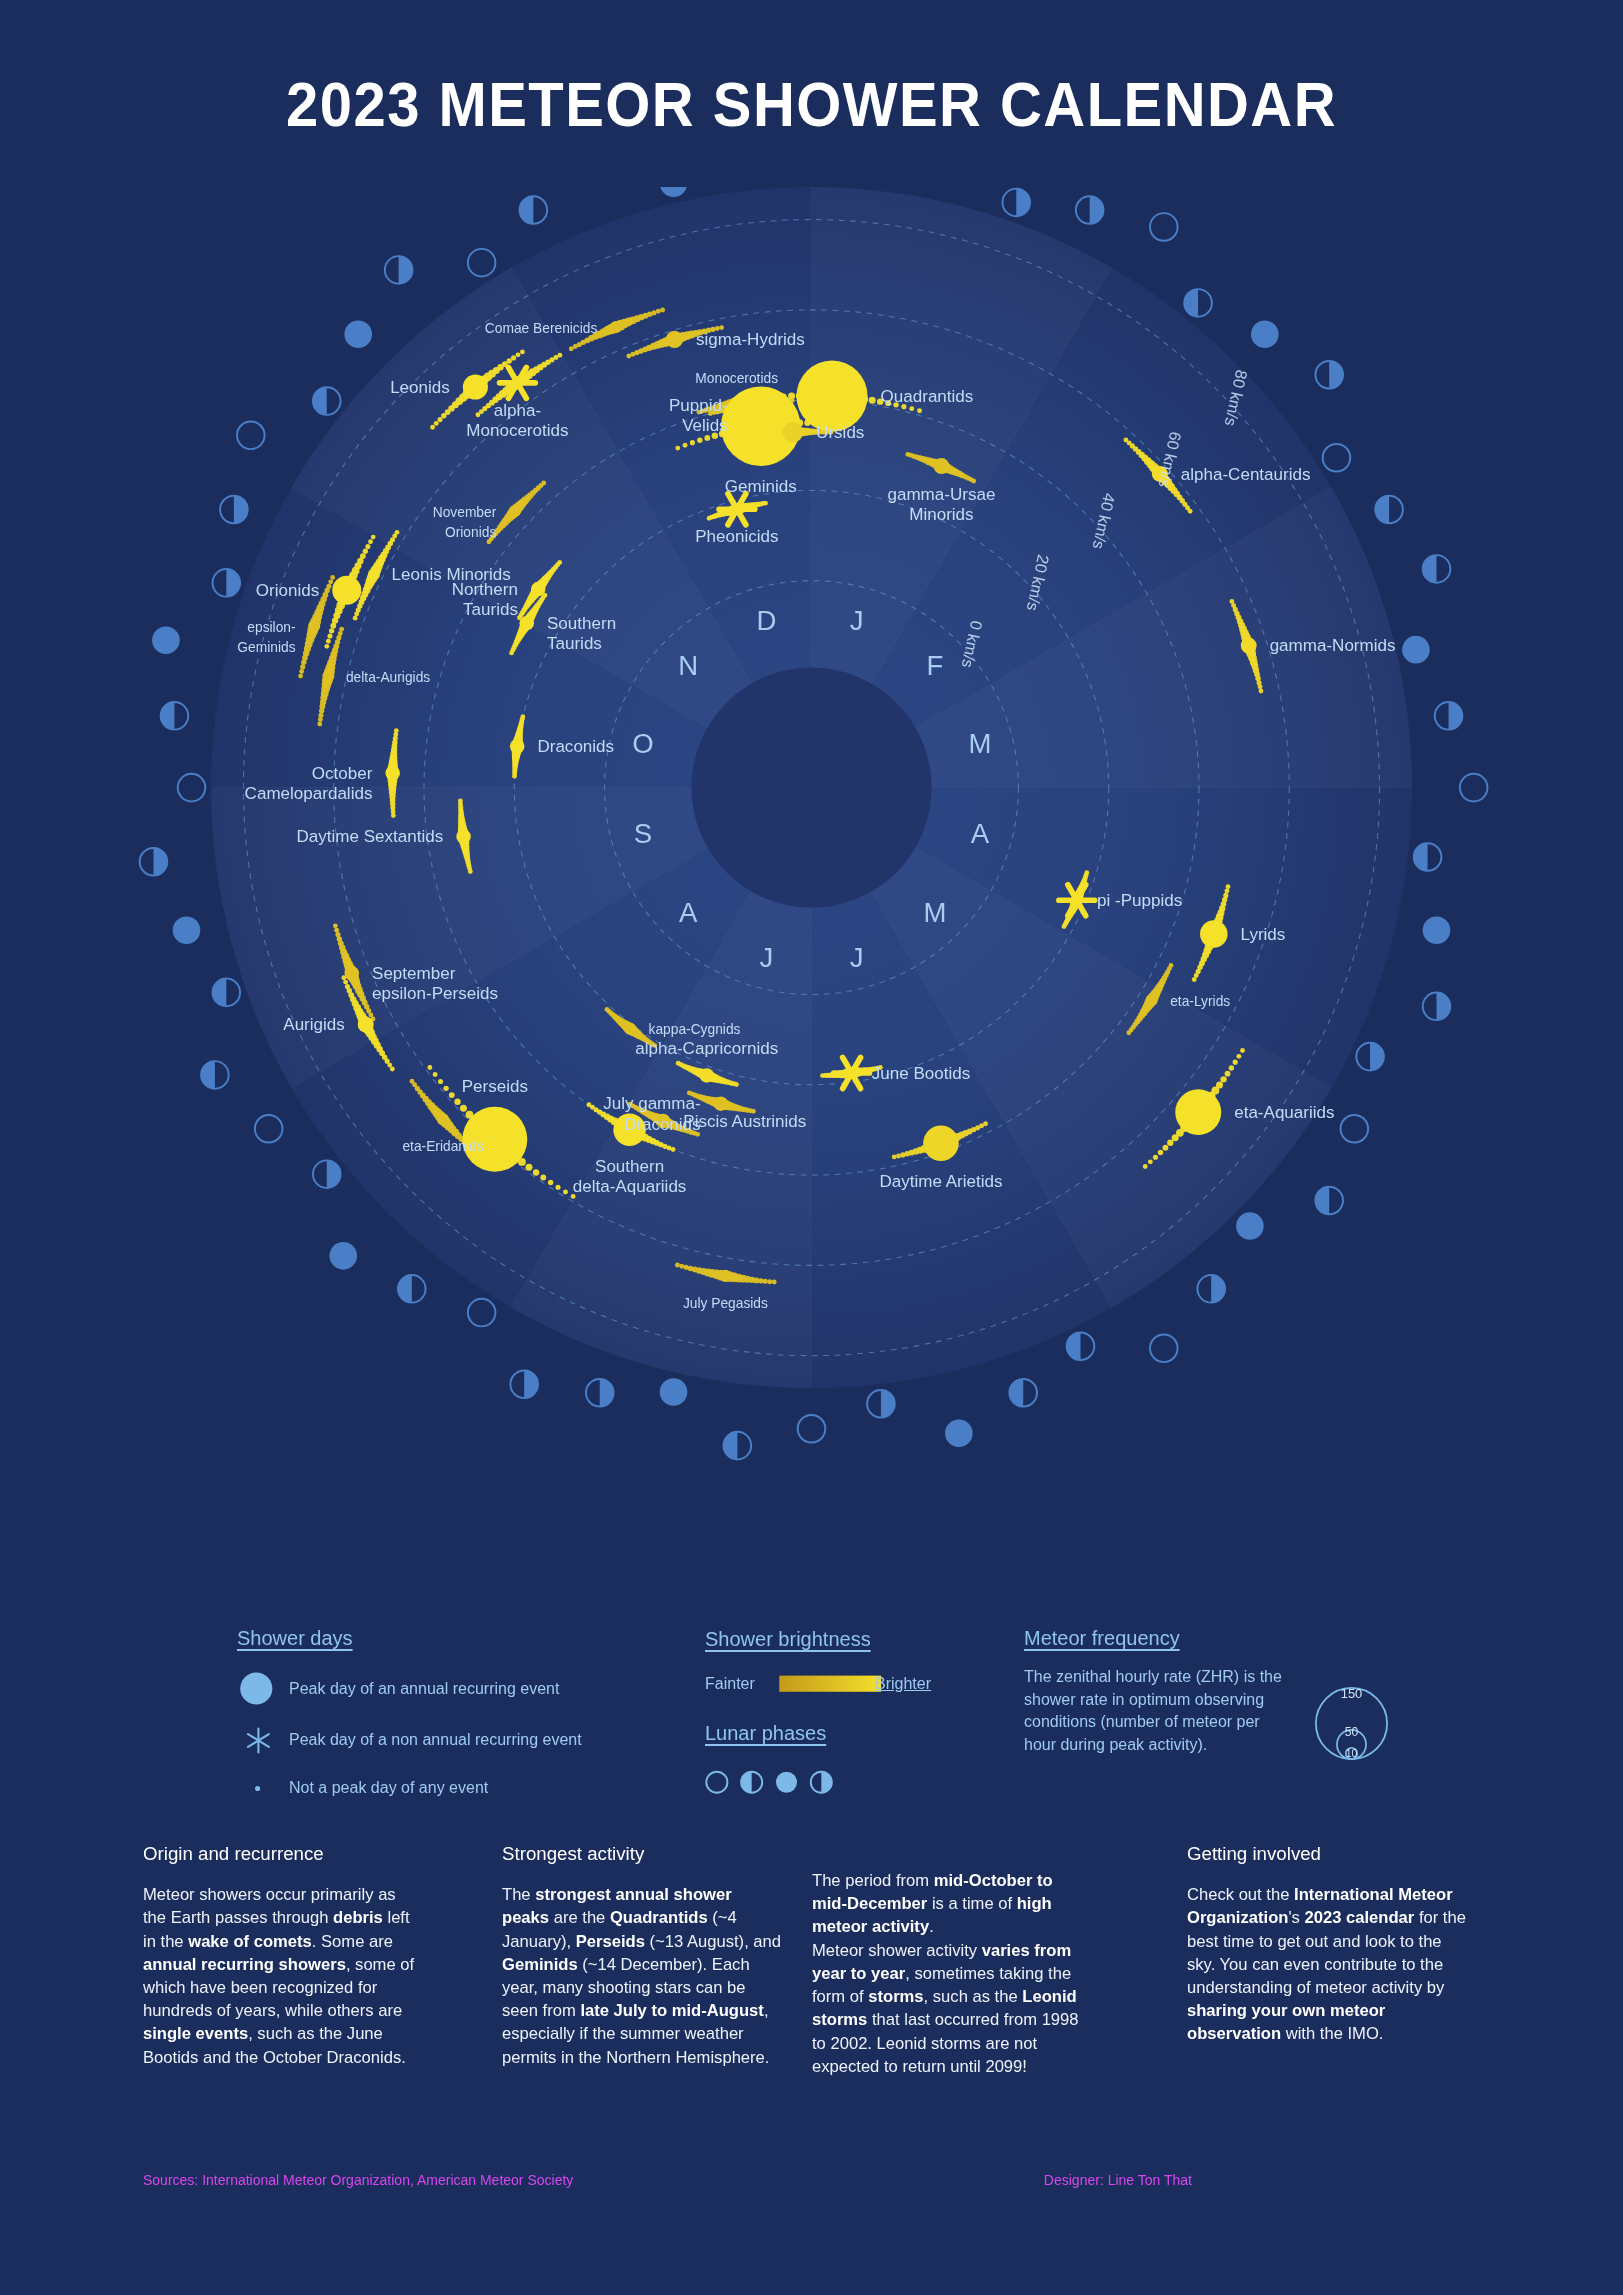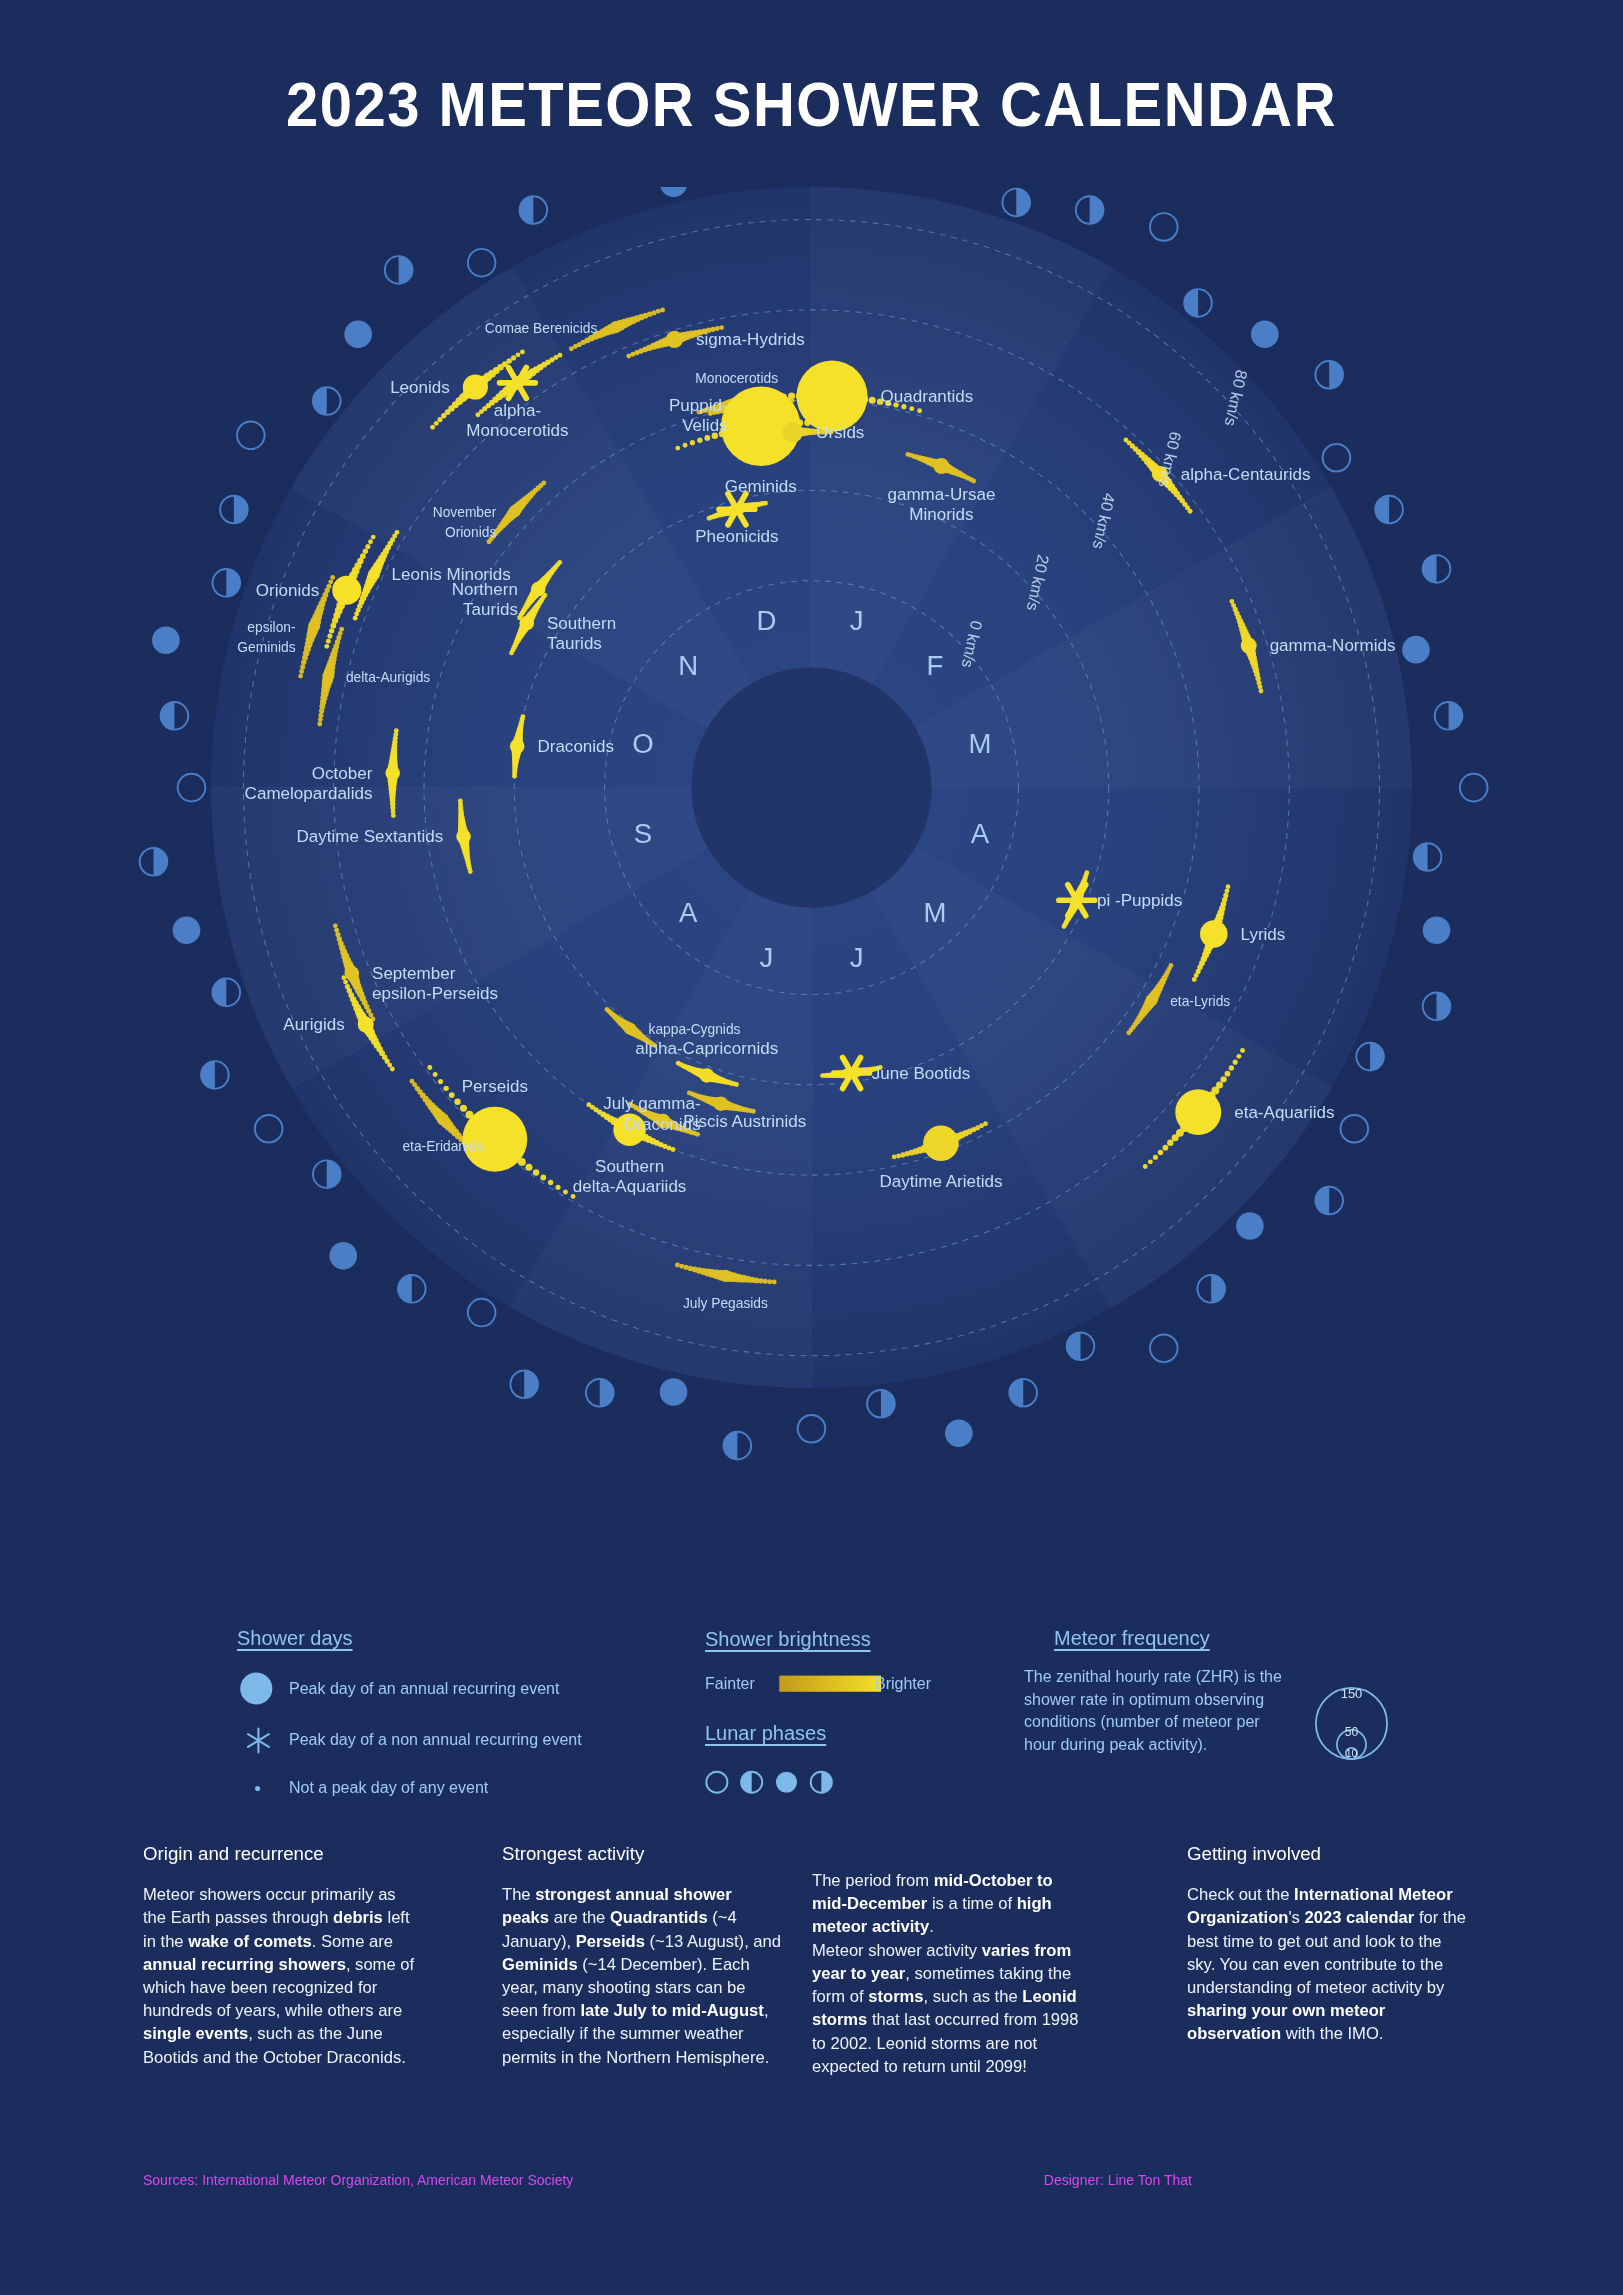--- a/index.html
+++ b/index.html
@@ -1477,37 +1477,37 @@
   <svg style="position:absolute; left:248px; top:1778px;" width="24" height="21" viewBox="0 0 30 26">
     <circle cx="12" cy="13" r="3.2" fill="#7cb8e8"></circle>
   </svg>
   <div class="legend-txt" style="left:289px; top:1779px;">Not  a peak day of any event</div>
 
   <div class="legend-head" style="left:705px; top:1628px;">Shower brightness</div>
   <div class="legend-txt" style="left:705px; top:1675px;">Fainter</div>
   <svg style="position:absolute; left:779px; top:1674px;" width="104" height="21" viewBox="0 0 128 26">
     <rect x="0" y="2" width="126" height="20" fill="url(#brightBar)"></rect>
   </svg>
-  <div class="legend-txt" style="left:875px; top:1675px;">Brighter</div>
+  <div class="legend-txt" style="left:875px; top:1675px;text-decoration:underline;">Brighter</div>
 
   <div class="legend-head" style="left:705px; top:1722px;">Lunar phases</div>
   <svg style="position:absolute; left:703px; top:1766px;" width="154" height="34" viewBox="0 0 190 42">
     <circle cx="17" cy="20" r="13" fill="none" stroke="#7cb8e8" stroke-width="2.4"></circle>
     <g>
       <circle cx="60" cy="20" r="13" fill="none" stroke="#7cb8e8" stroke-width="2.4"></circle>
       <path d="M60 7 A13 13 0 0 0 60 33 Z" fill="#7cb8e8"></path>
     </g>
     <circle cx="103" cy="20" r="13" fill="#7cb8e8"></circle>
     <g>
       <circle cx="146" cy="20" r="13" fill="none" stroke="#7cb8e8" stroke-width="2.4"></circle>
       <path d="M146 7 A13 13 0 0 1 146 33 Z" fill="#7cb8e8"></path>
     </g>
   </svg>
 
-  <div class="legend-head" style="left:1024px; top:1627px;margin-left:30px;">Meteor frequency</div>
+  <div class="legend-head" style="left:1024px; top:1627px;">Meteor frequency</div>
   <div class="legend-multi" style="left:1024px; top:1666px;">The zenithal hourly rate (ZHR) is the shower rate in optimum observing conditions (number of meteor per hour during peak activity).</div>
   <svg style="position:absolute; left:1307px; top:1679px;" width="89" height="89" viewBox="0 0 110 110">
     <circle cx="55" cy="55" r="44" fill="none" stroke="#7cb8e8" stroke-width="2.2"></circle>
     <circle cx="55" cy="81" r="18" fill="none" stroke="#7cb8e8" stroke-width="2.2"></circle>
     <circle cx="55" cy="92" r="7" fill="none" stroke="#7cb8e8" stroke-width="2.2"></circle>
     <text x="55" y="24" fill="#cfe4f8" font-size="16" text-anchor="middle" font-family="Liberation Sans, sans-serif">150</text>
     <text x="55" y="71" fill="#cfe4f8" font-size="15" text-anchor="middle" font-family="Liberation Sans, sans-serif">50</text>
     <text x="55" y="97" fill="#cfe4f8" font-size="13" text-anchor="middle" font-family="Liberation Sans, sans-serif">10</text>
   </svg>
 

